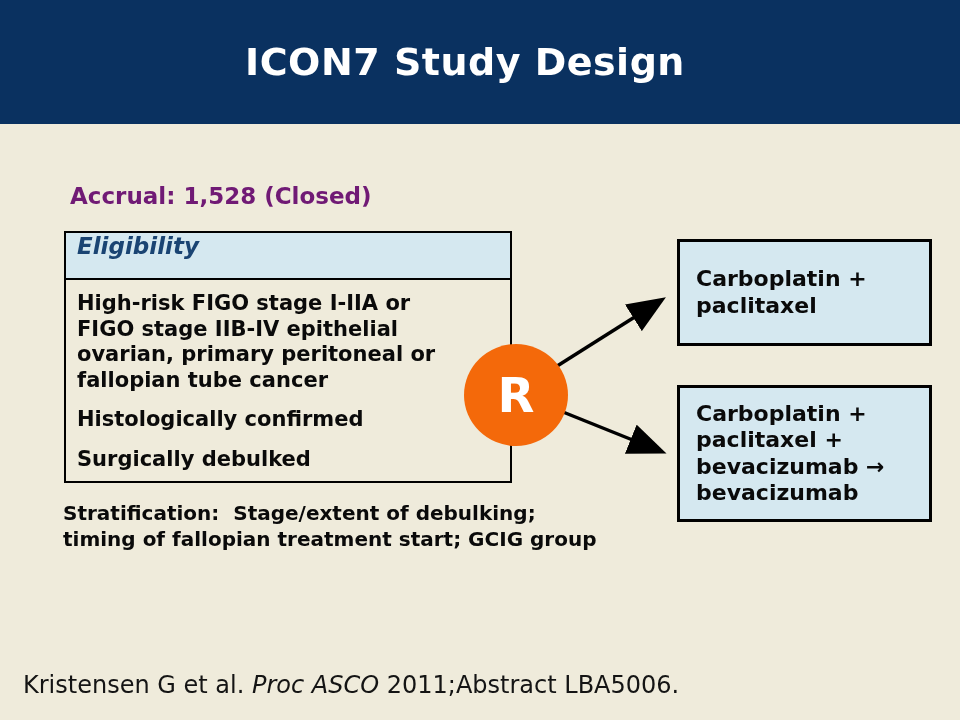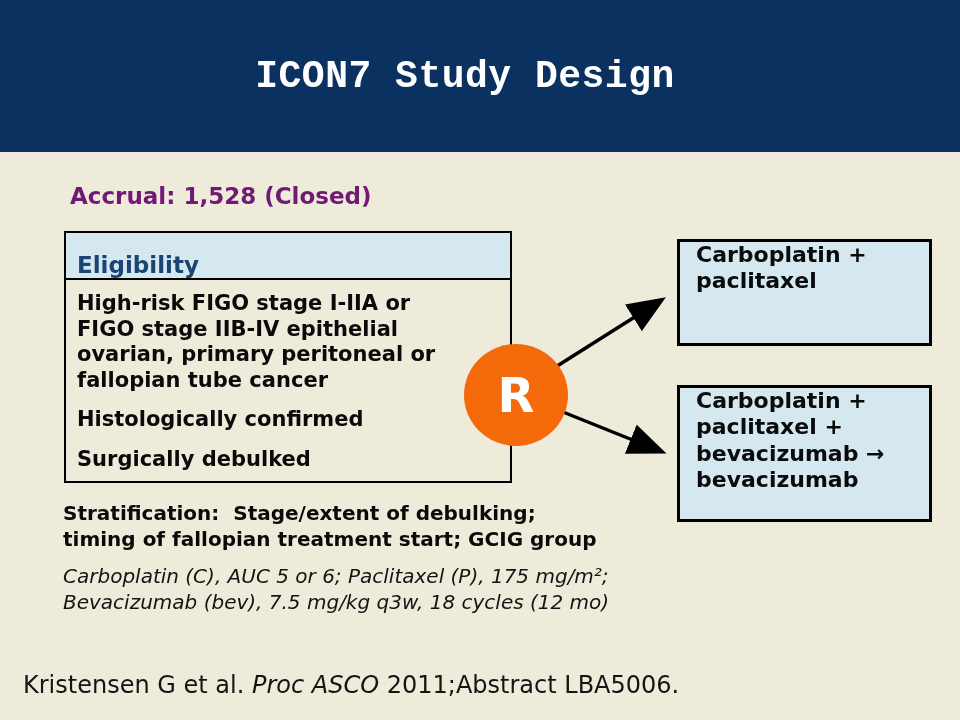--- a/index.html
+++ b/index.html
@@ -9,23 +9,23 @@
     height: 720px;
     background: #EFEBDB;
     font-family: "DejaVu Sans", "Liberation Sans", sans-serif;
     overflow: hidden;
     color: #0a0a0a;
   }
 
   
   .header-band {
     position: absolute; left: 0; top: 0;
-    width: 960px; height: 152px;
+    width: 960px; height: 124px;
     background: #0A3160;
-    display: flex; align-items: center; justify-content: center; font-family: Liberation Mono, monospace;
+    display: flex; align-items: center; justify-content: center;
   }
   .page-title {
     color: #ffffff;
     font-size: 38px;
     font-weight: bold;
     letter-spacing: 0.5px;
     padding-right: 30px;
   }
 
   
@@ -40,22 +40,23 @@
     width: 448px; height: 252px;
     border: 2px solid #000;
     box-sizing: border-box;
     background: #EFEBDB;
   }
   .elig-header {
     height: 47px;
     background: #D5E8F0;
     border-bottom: 2px solid #000;
     box-sizing: border-box;
-    display: flex; align-items: flex-end;
+    display: flex; align-items: flex-start;
     padding: 0 11px;
+    font-style: italic;
   }
   .elig-header-label {
     color: #1A4473; font-size: 23px; font-weight: bold;
   }
   .elig-body { padding: 2px 11px; }
   .elig-item {
     margin: 9px 0 14px;
     font-size: 21px; font-weight: bold;
     line-height: 1.22;
     white-space: pre-line;
@@ -79,21 +80,21 @@
     position: absolute; left: 0; top: 0;
     pointer-events: none;
   }
 
   
   .arm {
     position: absolute;
     box-sizing: border-box;
     border: 3px solid #000;
     background: #D5E8F0;
-    display: flex; 
+    display: flex; align-items: center;
     padding: 0 16px;
   }
   .arm-1 { left: 677px; top: 239px; width: 255px; height: 107px; }
   .arm-2 { left: 677px; top: 385px; width: 255px; height: 137px; }
   .arm-label {
     font-size: 22px; font-weight: bold;
     line-height: 1.2;
     white-space: pre-line;
   }
 
@@ -166,20 +167,18 @@
   <div class="arm arm-2">
     <span class="arm-label">Carboplatin +
 paclitaxel +
 bevacizumab →
 bevacizumab</span>
   </div>
 
   <div class="strat">Stratification:  Stage/extent of debulking;
 timing of fallopian treatment start; GCIG group</div>
 
-  <div class="dosing">Carboplatin (C), AUC 5 or 6; Paclitaxel (P), 175 mg/m²;
-Bevacizumab (bev), 7.5 mg/kg q3w, 18 cycles (12 mo)</div>
 
   <div class="citation">
     <span>Kristensen G et al. </span><span class="it">Proc ASCO</span><span> 2011;Abstract LBA5006.</span>
   </div>
 
 </div>
 
 </body></html>

